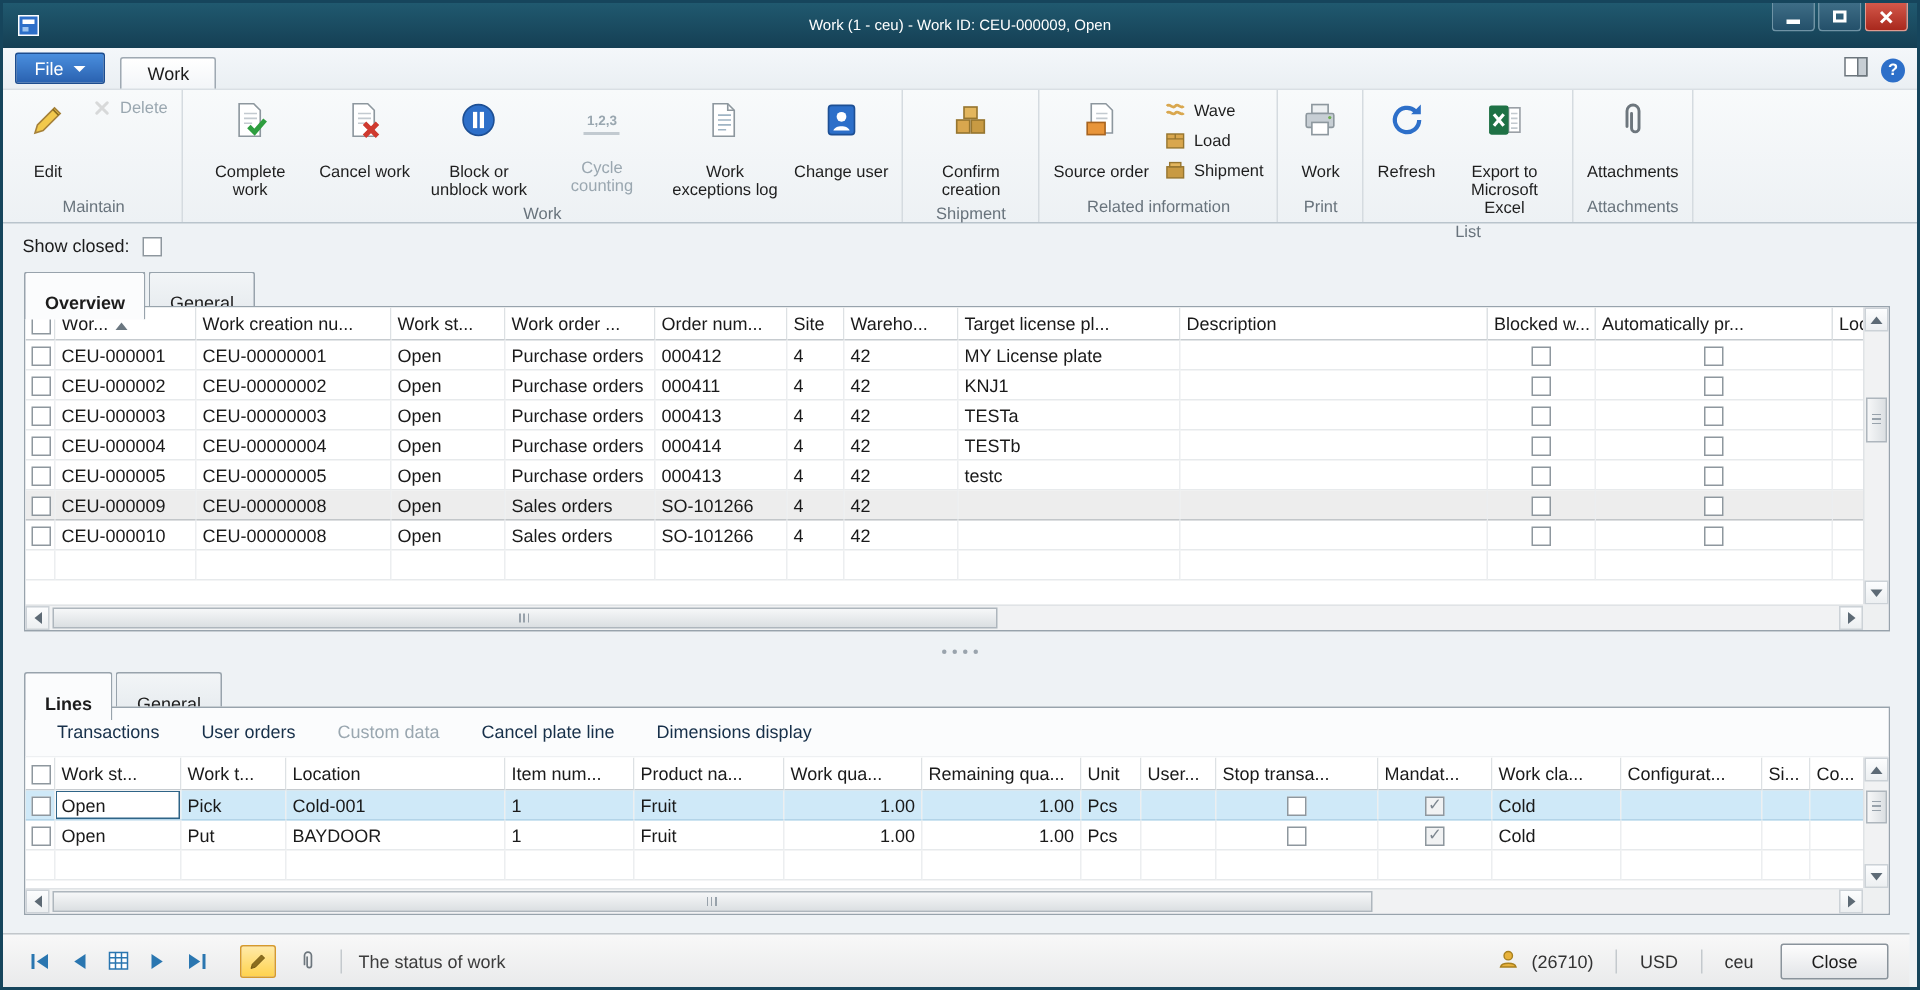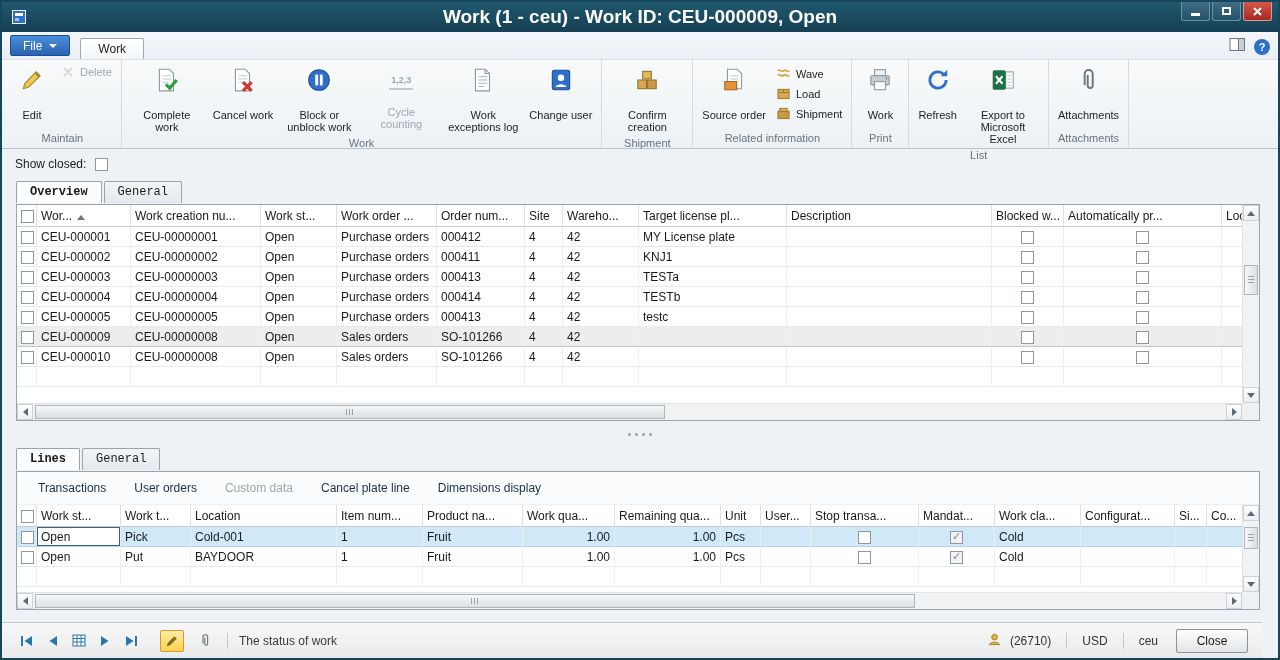--- a/index.html
+++ b/index.html
@@ -11,21 +11,21 @@
     border: 2px solid #16455c; background: #eef2f5; overflow: hidden;
   }
 
   
   .titlebar {
     position: absolute; top:0; left:0; right:0; height:30px;
     background: linear-gradient(#20596f, #153f54);
     display:flex; align-items:center; color:#fff;
   }
   .app-icon { margin-left:8px; width:18px; height:18px; display:flex; align-items:center; justify-content:center; }
-  .title { position:absolute; left:0; right:0; text-align:center; font-size:19px; font-weight:700; pointer-events:none; }
+  .title { position:absolute; left:0; right:0; text-align:center; font-size:10px; font-weight:400; pointer-events:none; }
   .win-controls { position:absolute; right:6px; top:0; display:flex; gap:2px; }
   .wbtn { width:29px; height:19px; display:flex; align-items:center; justify-content:center;
     border:1px solid #6f93a5; border-top:none; border-radius:0 0 3px 3px;
     background: linear-gradient(#3e6d86, #24506a); }
   .wbtn.close { background: linear-gradient(#d4584a, #a8281d); border-color:#e09a90; }
   .glyph-min { width:9px; height:3px; background:#fff; margin-top:6px; }
   .glyph-max { width:9px; height:8px; border:2px solid #fff; }
 
   
   .tabstrip {
@@ -75,23 +75,23 @@
   
   .cb { width:13px; height:13px; background:#fff; border:1px solid #8e979e; display:inline-block; position:relative; vertical-align:middle; }
   .cb.checked { background:#f1f2f3; }
   .cb.checked::after { content:"✓"; position:absolute; left:1px; top:-2px; font-size:11px; color:#7e8790; }
 
   
   .tabs { position:absolute; display:flex; }
   .upper-tabs { top:179px; left:14px; }
   .lines-tabs { top:446px; left:14px; }
   .tab {
-    padding:3px 13px 4px; font-size:12px; color:#1c1c1c;
+    padding:13px 13px 4px; font-size:12px; color:#1c1c1c;
     border:1px solid #98a3ac; border-bottom:none; border-radius:2px 2px 0 0;
-    background: linear-gradient(#f2f5f7, #e4e9ed); margin-right:2px;font-family:Liberation Mono, monospace;
+    background: linear-gradient(#f2f5f7, #e4e9ed); margin-right:2px;
   }
   .tab.active { background:#fbfcfd; font-weight:bold; position:relative; z-index:3; }
 
   
   .panel { position:absolute; left:14px; width:1244px; background:#fff; border:1px solid #98a3ac; }
   .upper-panel { top:202px; height:217px; }
   .lines-panel { top:469px; height:139px; }
 
   .grid-viewport { position:absolute; left:0; top:0; right:17px; bottom:17px; overflow:hidden; background:#fff; }
   .lines-panel .grid-viewport { top:33px; }
@@ -136,21 +136,21 @@
   
   .splitter { position:absolute; top:419px; left:0; right:0; height:27px; display:flex; align-items:center; justify-content:center; gap:4px; }
   .dot { width:3px; height:3px; background:#9aa4ad; border-radius:50%; }
 
   
   .lines-toolbar { position:absolute; top:0; left:0; right:0; height:33px; background:#fbfcfd; display:flex; align-items:center; padding-left:10px; gap:6px; border-bottom:1px solid #eef0f2; }
   .act-btn { font-size:12px; color:#17304a; padding:4px 10px; border:1px solid transparent; border-radius:2px; }
 
   
   .statusbar {
-    position:absolute; left:0; right:16px; bottom:0; height:36px;
+    position:absolute; left:0; right:5px; bottom:0; height:36px;
     background:linear-gradient(#f8f8f8, #e9eaeb); border-top:1px solid #c2c7cb;
     display:flex; align-items:center; font-size:12px; color:#333;
   }
   .sb-left { display:flex; align-items:center; gap:4px; padding-left:14px; }
   .sb-right { margin-left:auto; display:flex; align-items:center; gap:8px; padding-right:14px; }
   .navbtn { width:22px; height:20px; display:flex; align-items:center; justify-content:center; }
   .sb-editbtn { width:24px; height:22px; margin-left:14px; display:flex; align-items:center; justify-content:center;
     background:linear-gradient(#ffeaa8,#ffd34e); border:1px solid #d69a2d; border-radius:2px; }
   .sb-clip { width:22px; height:22px; margin-left:6px; display:flex; align-items:center; justify-content:center; }
   .sb-sep { width:1px; height:16px; background:#c4c9cd; margin:0 7px; }

